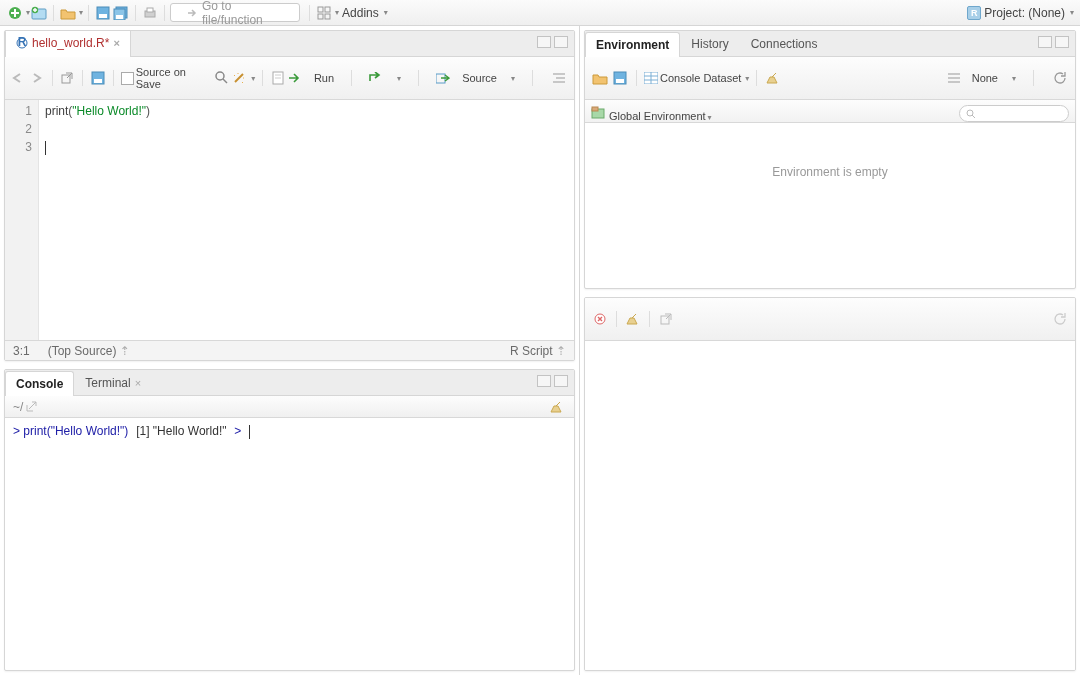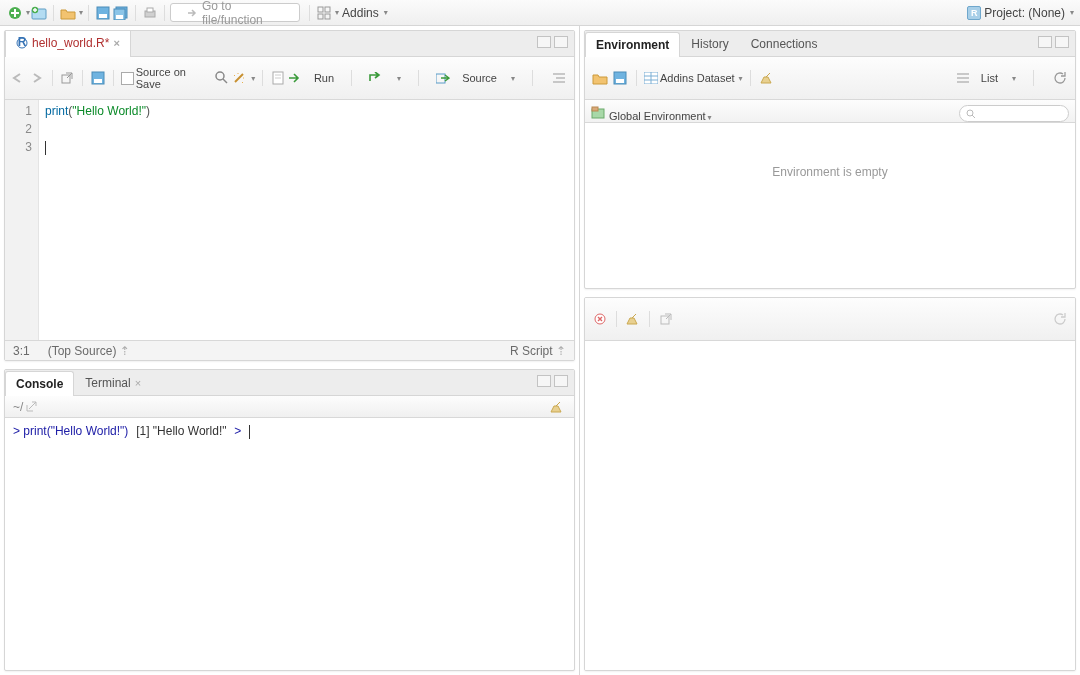--- a/index.html
+++ b/index.html
@@ -19,21 +19,21 @@
 .tab{padding:5px 10px 5px 10px;border:1px solid transparent;border-bottom:none;color:#555;cursor:pointer;display:flex;align-items:center;gap:4px;font-size:11px}
 .tab.active{background:#fff;border-color:#d6d6d6;border-top-left-radius:3px;border-top-right-radius:3px;position:relative;top:1px;color:#222;font-weight:600}
 .tab .fname{color:#b03030;font-weight:400}
 .tab .x{color:#aaa;font-size:11px}
 .toolbar{height:43px;background:linear-gradient(#fdfdfd,#f0f0f0);border-bottom:1px solid #d8d8d8;display:flex;align-items:center;padding:0 6px;gap:2px}
 .toolbar .right{margin-left:auto;display:flex;align-items:center;gap:12px}
 .lbl{color:#444;font-size:11px}
 .editor{flex:1;display:flex;font-family:Menlo,Consolas,monospace;font-size:13px;background:#fff}
 .gutter{width:34px;background:#f2f2f2;color:#8a8a8a;text-align:right;padding:2px 6px 0 0;border-right:1px solid #e4e4e4;line-height:18px}
 .code{flex:1;padding:2px 6px;white-space:pre;line-height:18px;color:#333}
-.tk-fn{color:#0369a1}
+.tk-fn{color:#404040}
 .tk-str{color:#0a8a28}
 .tk-punc{color:#555}
 .status{height:20px;background:#f4f4f4;border-top:1px solid #d8d8d8;display:flex;align-items:center;color:#6a6a6a;font-size:11px;padding:4px 8px}
 .status .right{margin-left:auto}
 .cursor{display:inline-block;width:1px;height:14px;background:#333;vertical-align:middle}
 .console-path{height:22px;background:linear-gradient(#fdfdfd,#f0f0f0);border-bottom:1px solid #d8d8d8;padding:0 8px;display:flex;align-items:center;color:#888;font-size:11px}
 .console-body{flex:1;font-family:Menlo,Consolas,monospace;font-size:13px;padding:4px 8px;line-height:18px}
 .prompt{color:#2020a8}
 .cmd{color:#2020a8}
 .out{color:#333}
@@ -313,37 +313,37 @@
           </span>
         <span class="sep"></span>
         <span class="ico" style="width:14px">
             <svg width="14" height="12">
               <rect x="0" y="0" width="14" height="12" fill="#fff" stroke="#7baed4"></rect>
               <line x1="0" y1="4" x2="14" y2="4" stroke="#7baed4"></line>
               <line x1="0" y1="8" x2="14" y2="8" stroke="#7baed4"></line>
               <line x1="7" y1="0" x2="7" y2="12" stroke="#7baed4"></line>
             </svg>
           </span>
-        <span class="lbl">Addins Dataset</span>
+        <span class="lbl">Console Dataset</span>
         <span class="dd">▾</span>
         <span class="sep"></span>
         <span class="ico">
             <svg width="14" height="14">
               <path d="M10 2L6 6M4 6h4l3 6H1z" fill="#e8d090" stroke="#caa850"></path>
             </svg>
           </span>
         <div class="right">
           <span class="ico" style="width:12px">
               <svg width="12" height="10">
                 <line x1="0" y1="1" x2="12" y2="1" stroke="#999"></line>
                 <line x1="0" y1="5" x2="12" y2="5" stroke="#999"></line>
                 <line x1="0" y1="9" x2="12" y2="9" stroke="#999"></line>
               </svg>
             </span>
-          <span class="lbl">List</span>
+          <span class="lbl">None</span>
           <span class="dd">▾</span>
           <span class="sep"></span>
           <span class="ico">
               <svg width="14" height="14">
                 <path d="M12 7a5 5 0 1 1-2-4M12 1v4h-4" fill="none" stroke="#999" stroke-width="1.3"></path>
               </svg>
             </span>
         </div>
       </div>
       <div class="env-sub">

